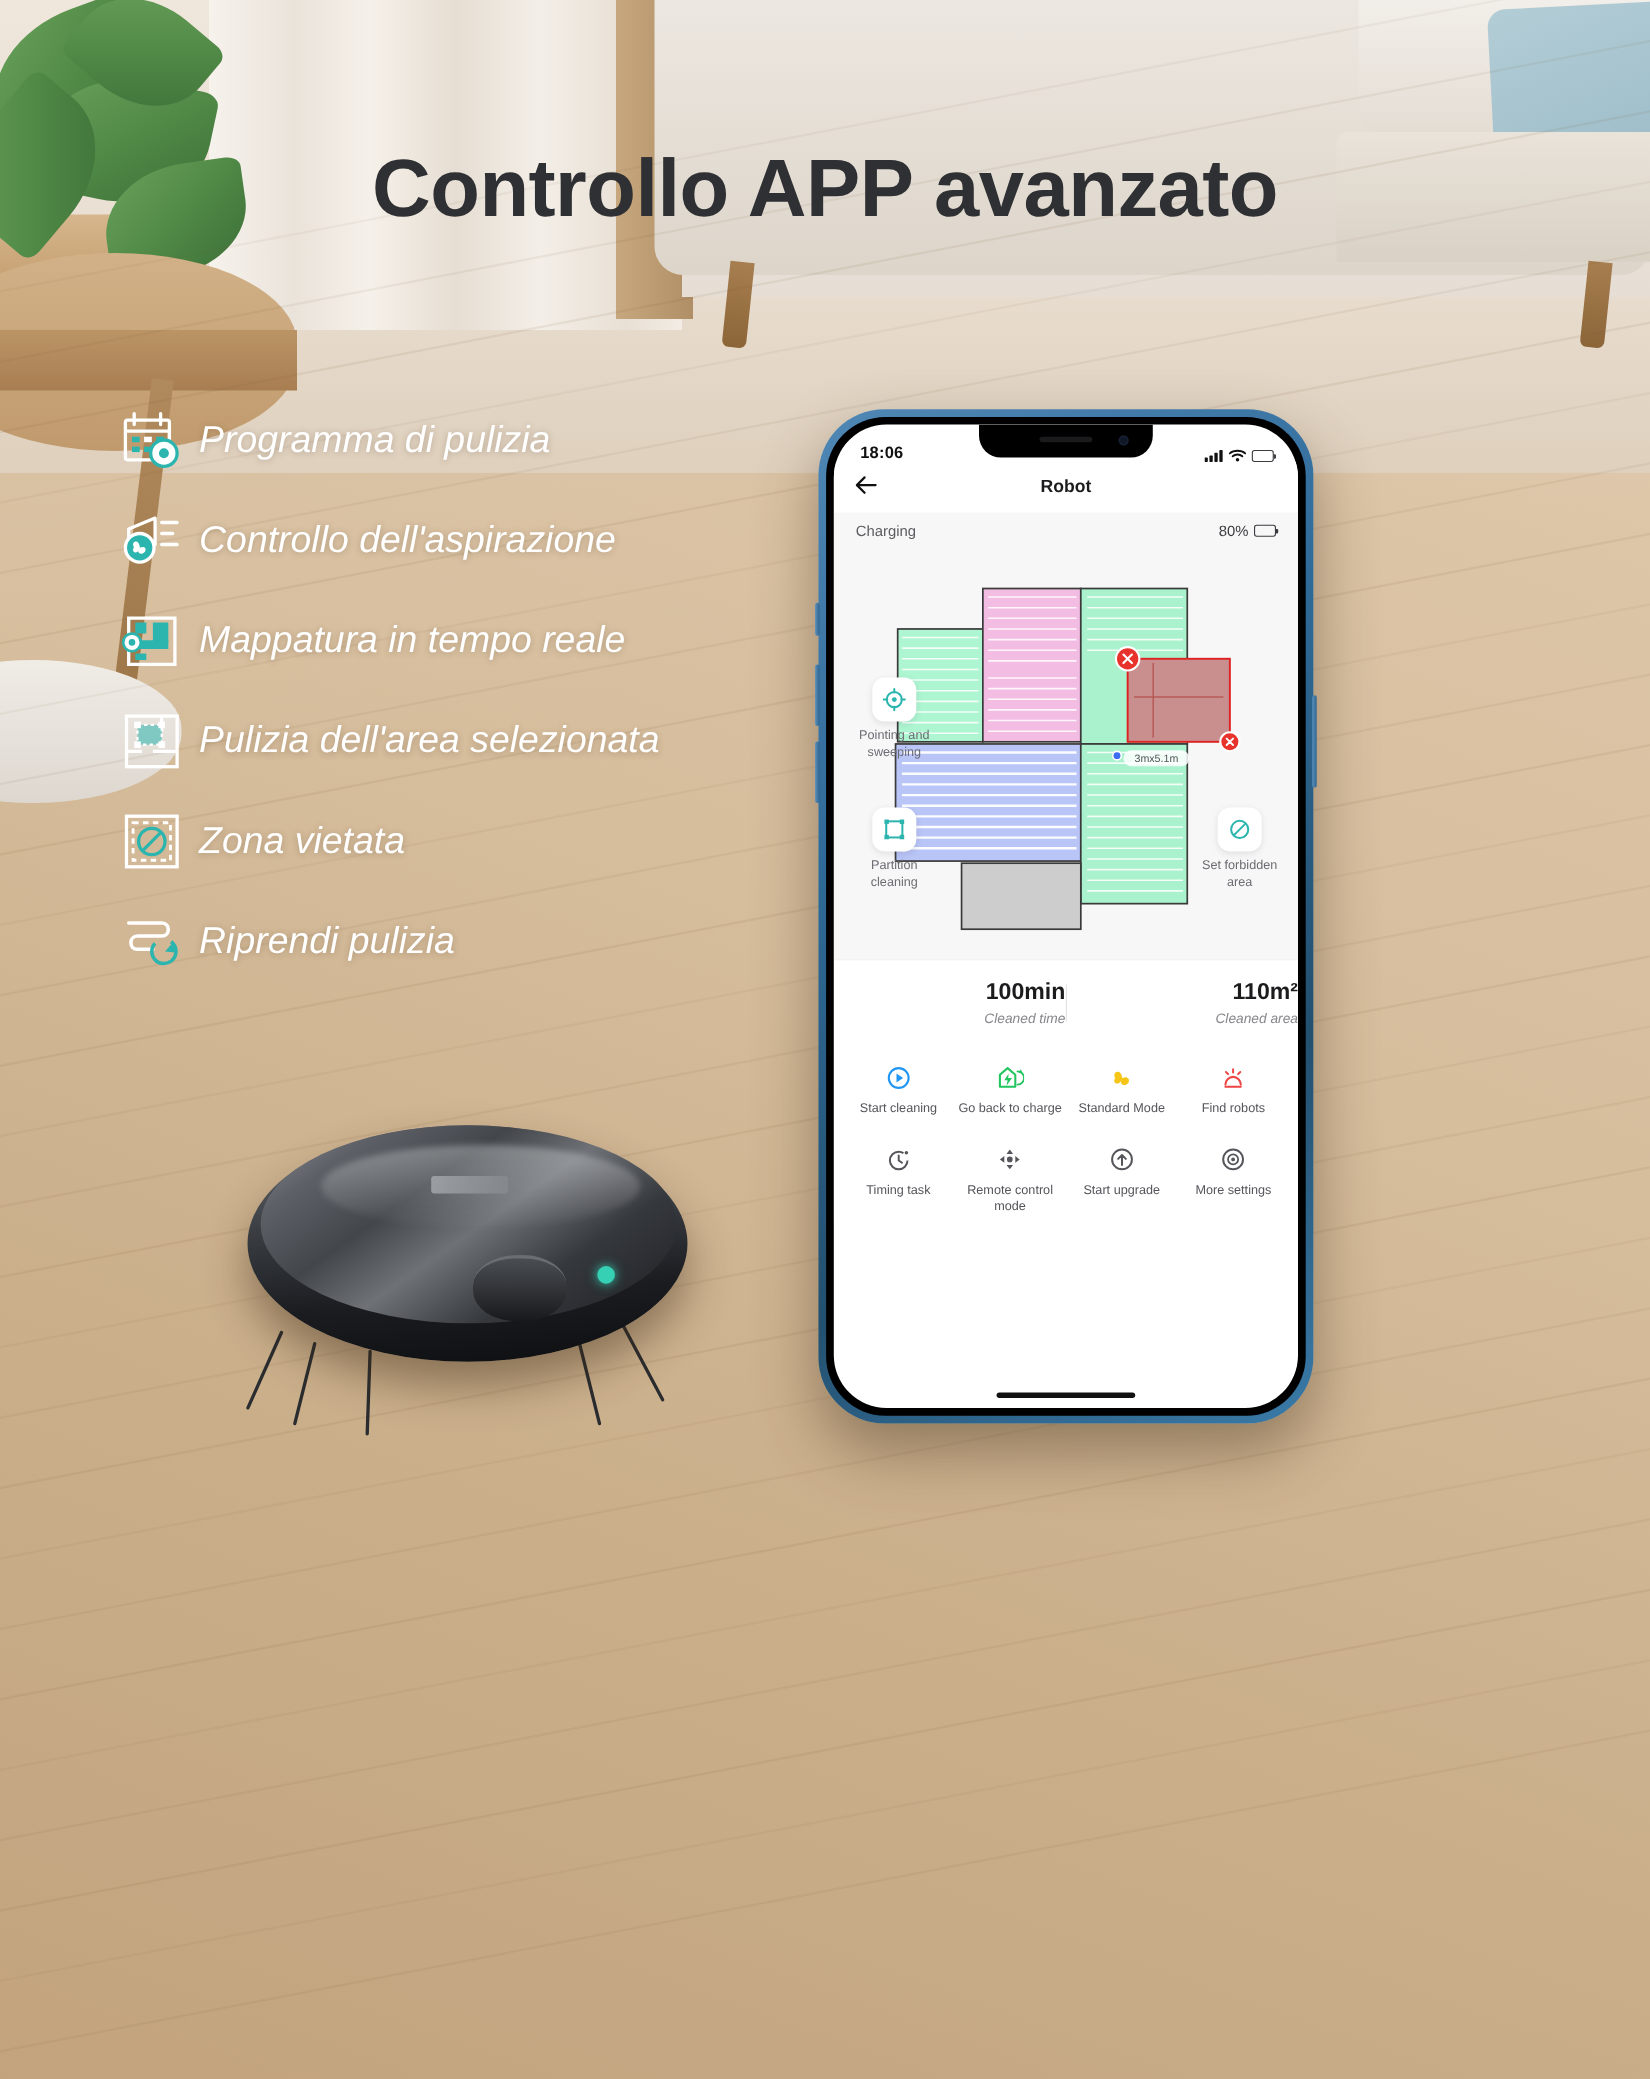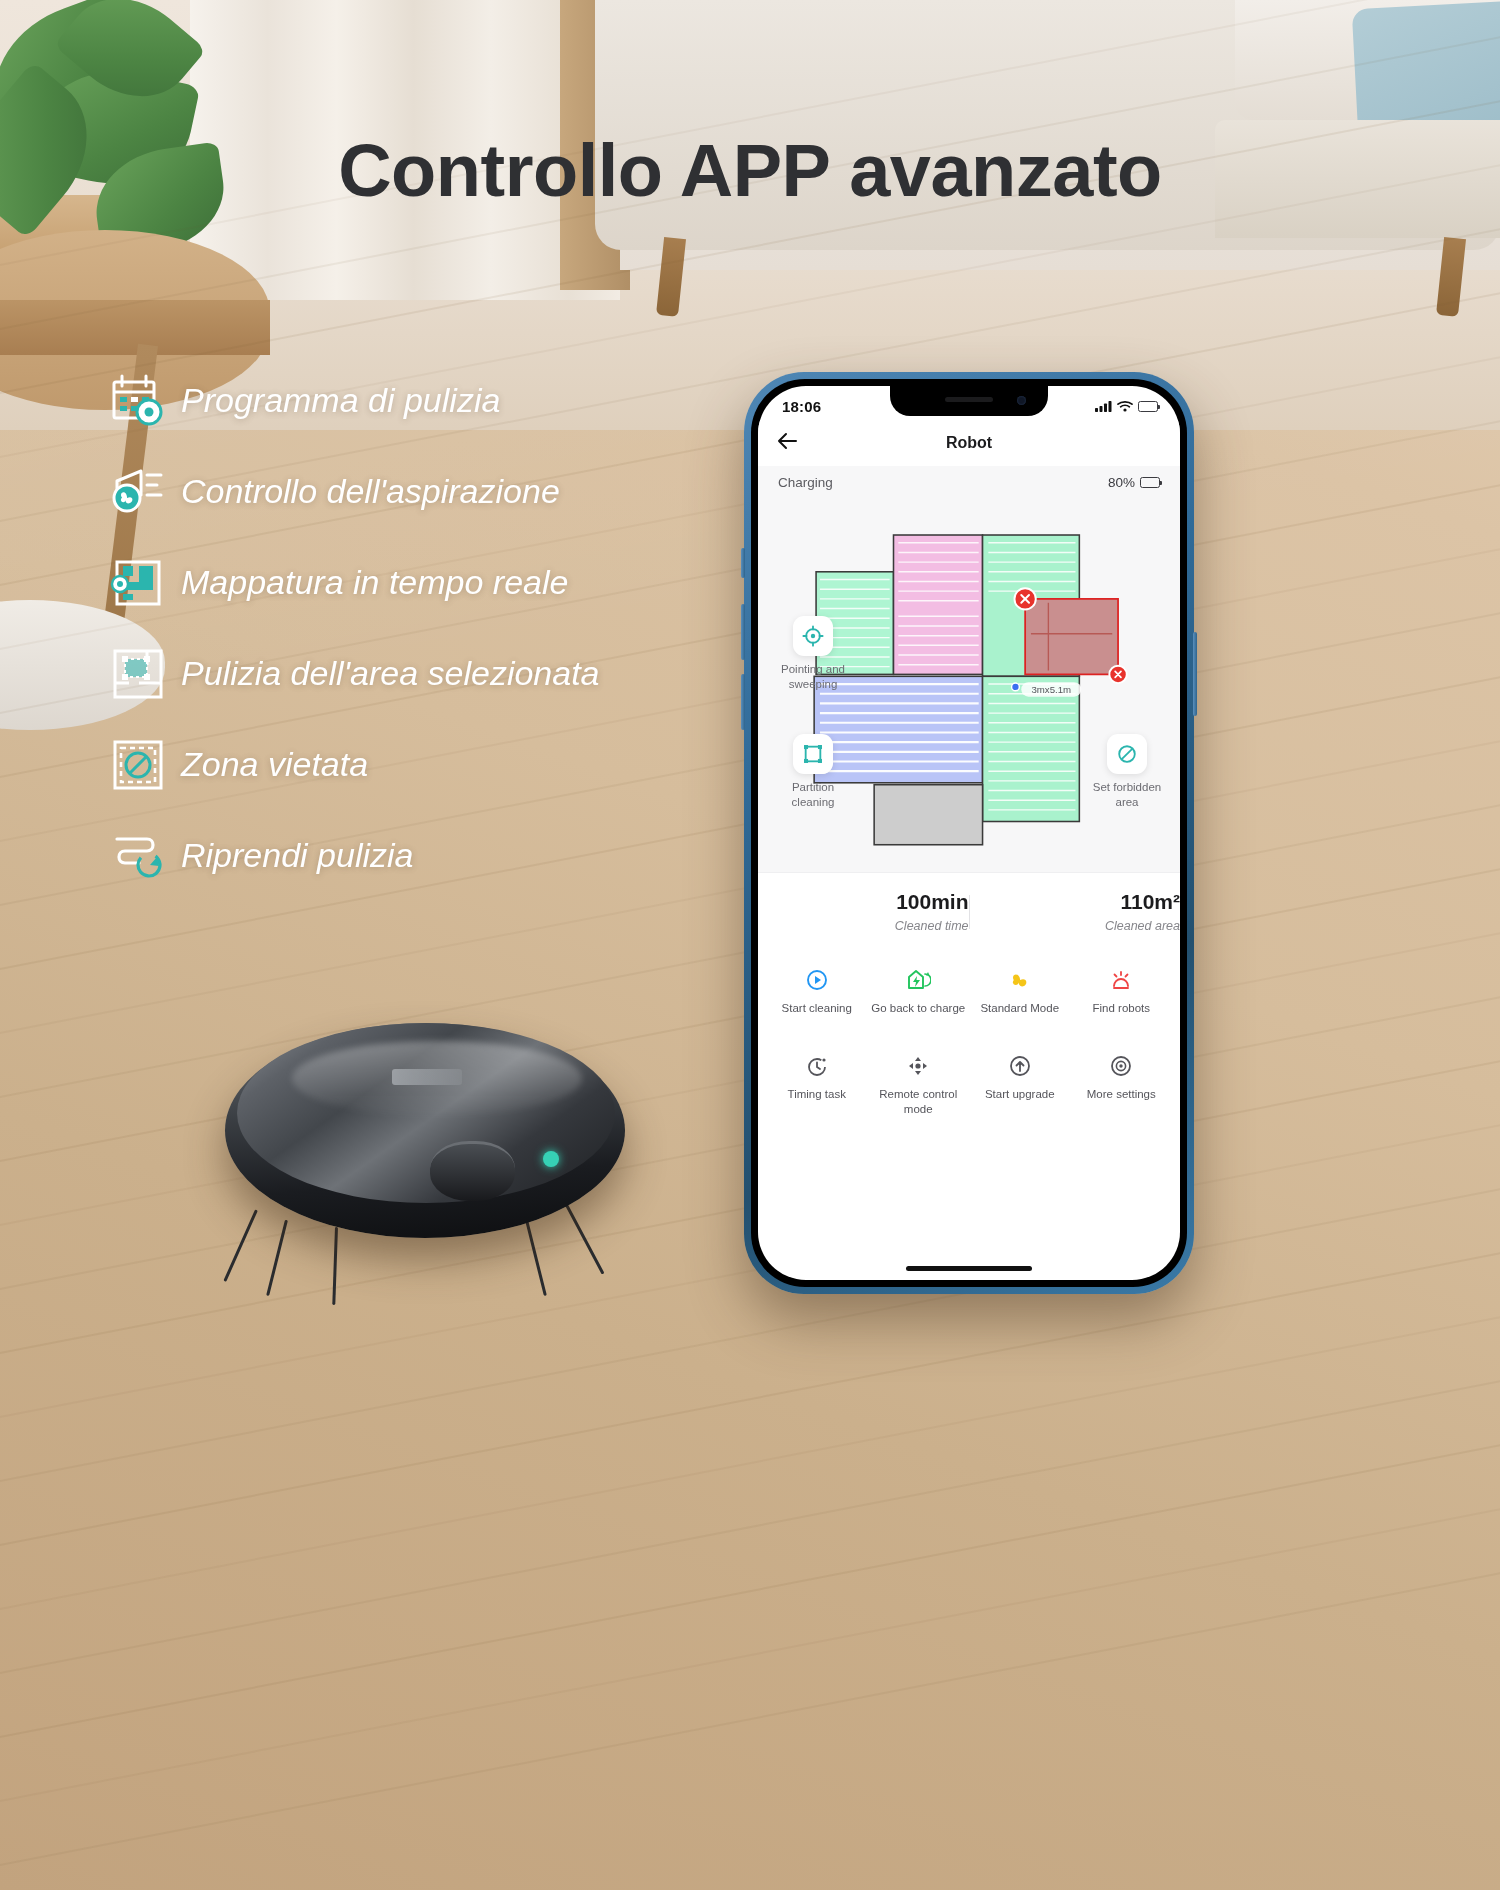--- a/index.html
+++ b/index.html
@@ -188,21 +188,21 @@
   .notch-speaker {
     position: absolute; left: 50%; transform: translateX(-50%); top: 11px;
     width: 48px; height: 5px; background: #1b1b1d; border-radius: 3px;
   }
   .notch-cam {
     position: absolute; right: 22px; top: 10px; width: 9px; height: 9px;
     border-radius: 50%; background: #101726; box-shadow: inset 0 0 2px #2a3d5c;
   }
 
   .statusbar {
-    position: relative; height: 34px; display: flex; align-items: center;
+    position: relative; height: 34px; display: flex; align-items: flex-end;
     justify-content: space-between; padding: 6px 22px 0 24px; z-index: 6; gap: 26px;
   }
   .sb-time { font-size: 15px; font-weight: 700; color: #111; letter-spacing: 0.2px; }
   .sb-right { display: flex; align-items: center; gap: 5px; }
 
   .navbar {
     height: 46px; display: flex; align-items: center; padding: 0 18px; background: #fff;
     position: relative;
   }
   .nav-title {
@@ -243,21 +243,21 @@
     display: flex; align-items: center; height: 78px; background: #fff;
     border-top: 1px solid #efeff1;
   }
   .stat { flex: 1; text-align: right; }
   .stat .v { font-size: 21px; font-weight: 700; color: #1c1c1e; }
   .stat .k { font-size: 12.5px; color: #86868b; margin-top: 5px; font-style: italic; }
   .stat-div { width: 1px; height: 34px; background: #e2e2e5; }
 
   .actions {
     background: #fff; padding: 10px 8px 0 8px;
-    display: grid; grid-template-columns: repeat(4, 1fr); row-gap: 24px;
+    display: grid; grid-template-columns: repeat(4, 1fr); row-gap: 12px;
   }
   .action { text-align: center; padding: 6px 2px; }
   .action .ic { height: 28px; display: flex; align-items: center; justify-content: center; }
   .action .lb { font-size: 11.5px; color: #55555b; margin-top: 7px; line-height: 1.3; }
 
   .homebar {
     position: absolute; left: 50%; transform: translateX(-50%); bottom: 9px;
     width: 126px; height: 5px; border-radius: 3px; background: #111;
   }
 </style>

